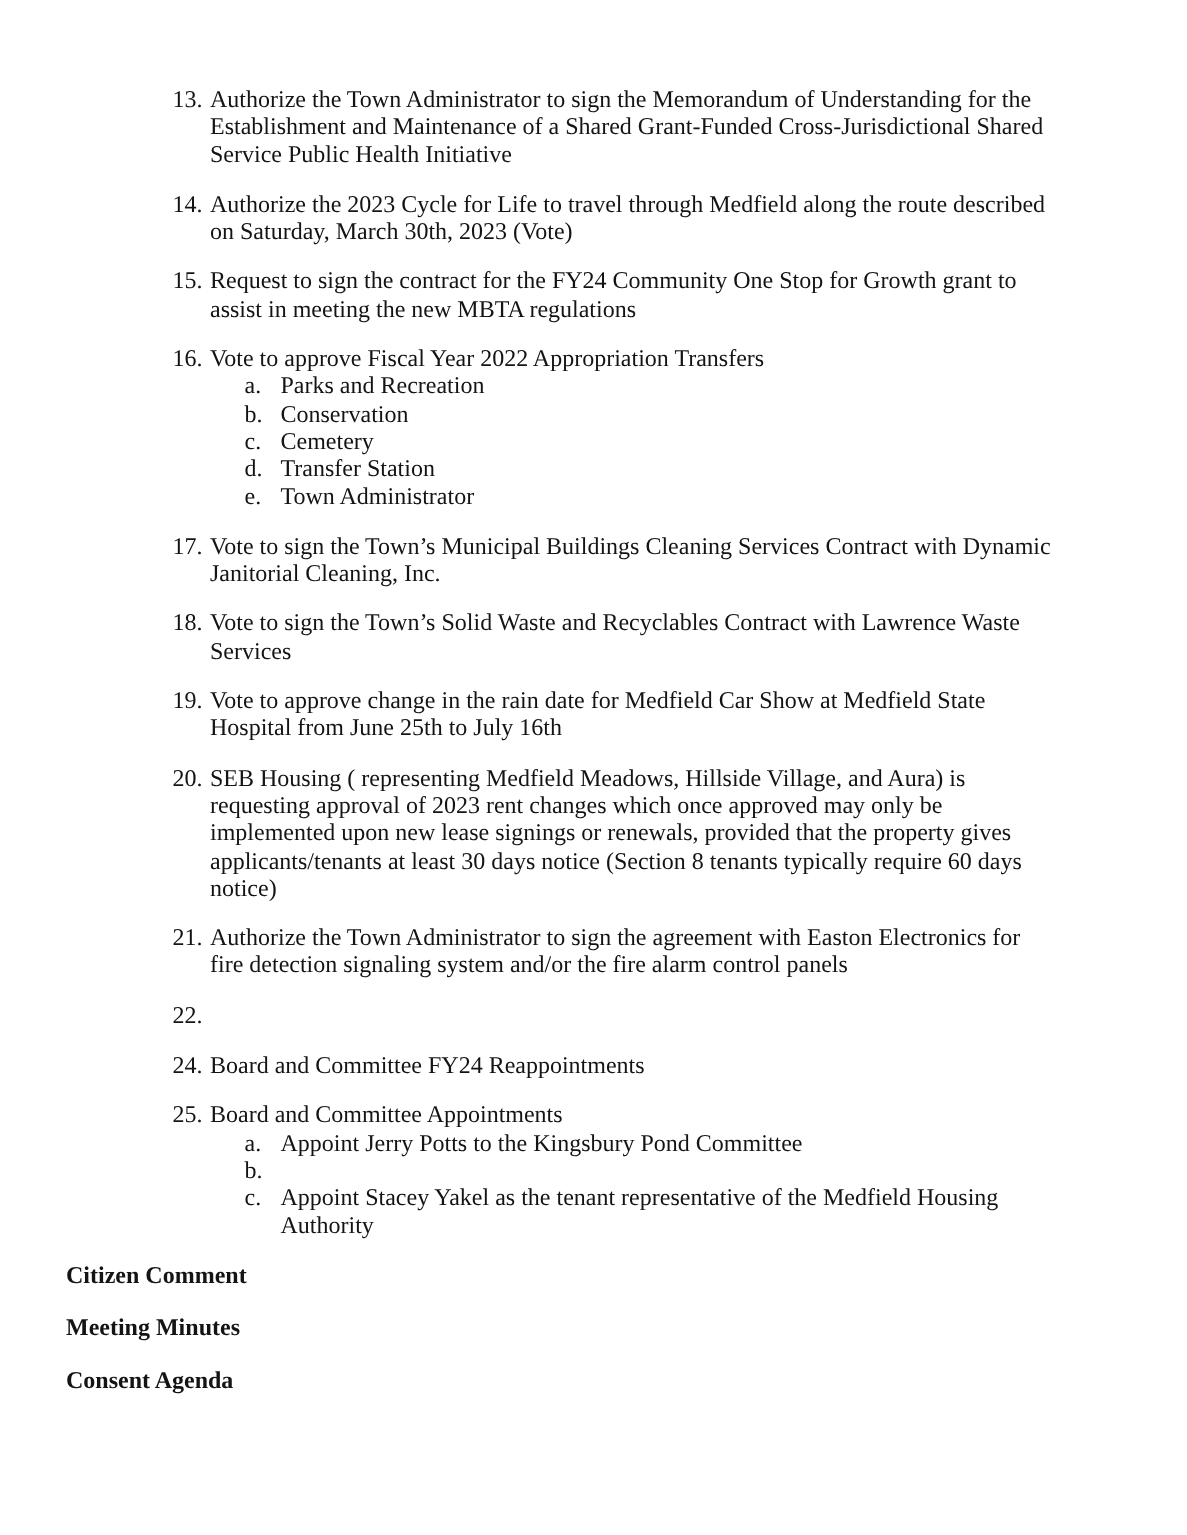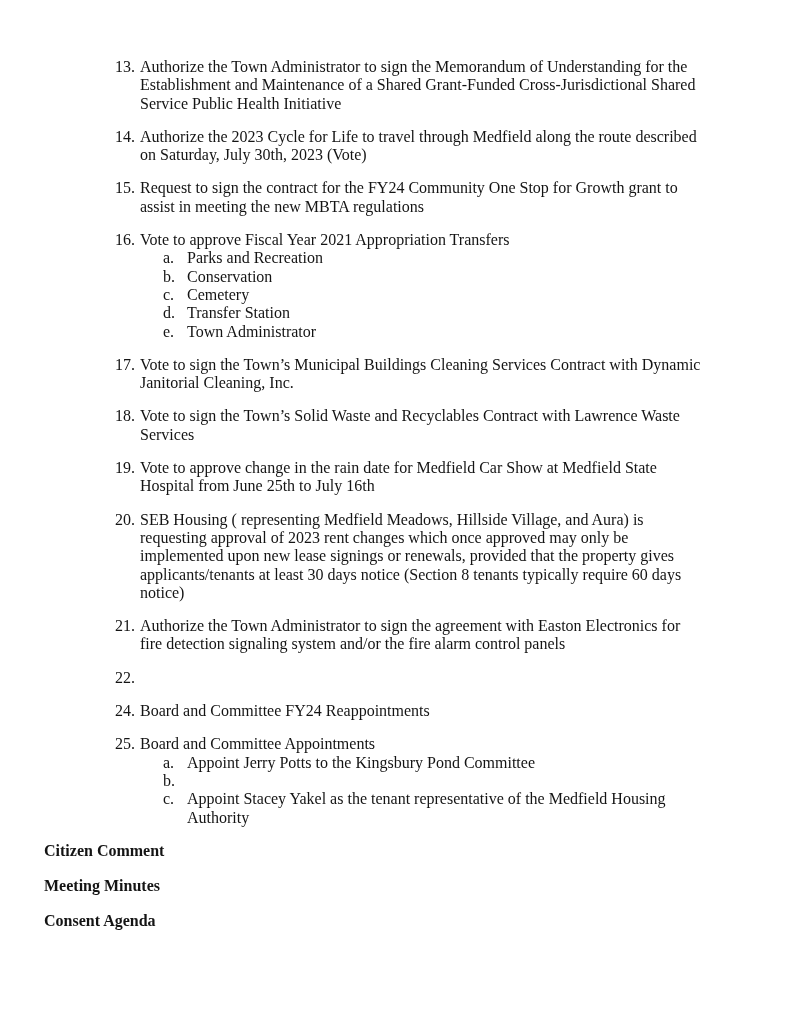--- a/index.html
+++ b/index.html
@@ -62,32 +62,32 @@
 <div class="page">
   <div class="content">
 
     <div class="item">
       <span class="num">13.</span>
       <span class="body">Authorize the Town Administrator to sign the Memorandum of Understanding for the Establishment and Maintenance of a Shared Grant-Funded Cross-Jurisdictional Shared Service Public Health Initiative</span>
     </div>
 
     <div class="item">
       <span class="num">14.</span>
-      <span class="body">Authorize the 2023 Cycle for Life to travel through Medfield along the route described on Saturday, July 30th, 2023 (Vote)</span>
+      <span class="body">Authorize the 2023 Cycle for Life to travel through Medfield along the route described on Saturday, March 30th, 2023 (Vote)</span>
     </div>
 
     <div class="item">
       <span class="num">15.</span>
       <span class="body">Request to sign the contract for the FY24 Community One Stop for Growth grant to assist in meeting the new MBTA regulations</span>
     </div>
 
     <div class="item">
       <span class="num">16.</span>
       <div class="body">
-        <div>Vote to approve Fiscal Year 2021 Appropriation Transfers</div>
+        <div>Vote to approve Fiscal Year 2022 Appropriation Transfers</div>
         <div class="sublist">
           <div class="sub">
             <span class="letter">a.</span>
             <span class="subtxt">Parks and Recreation</span>
           </div>
           <div class="sub">
             <span class="letter">b.</span>
             <span class="subtxt">Conservation</span>
           </div>
           <div class="sub">

